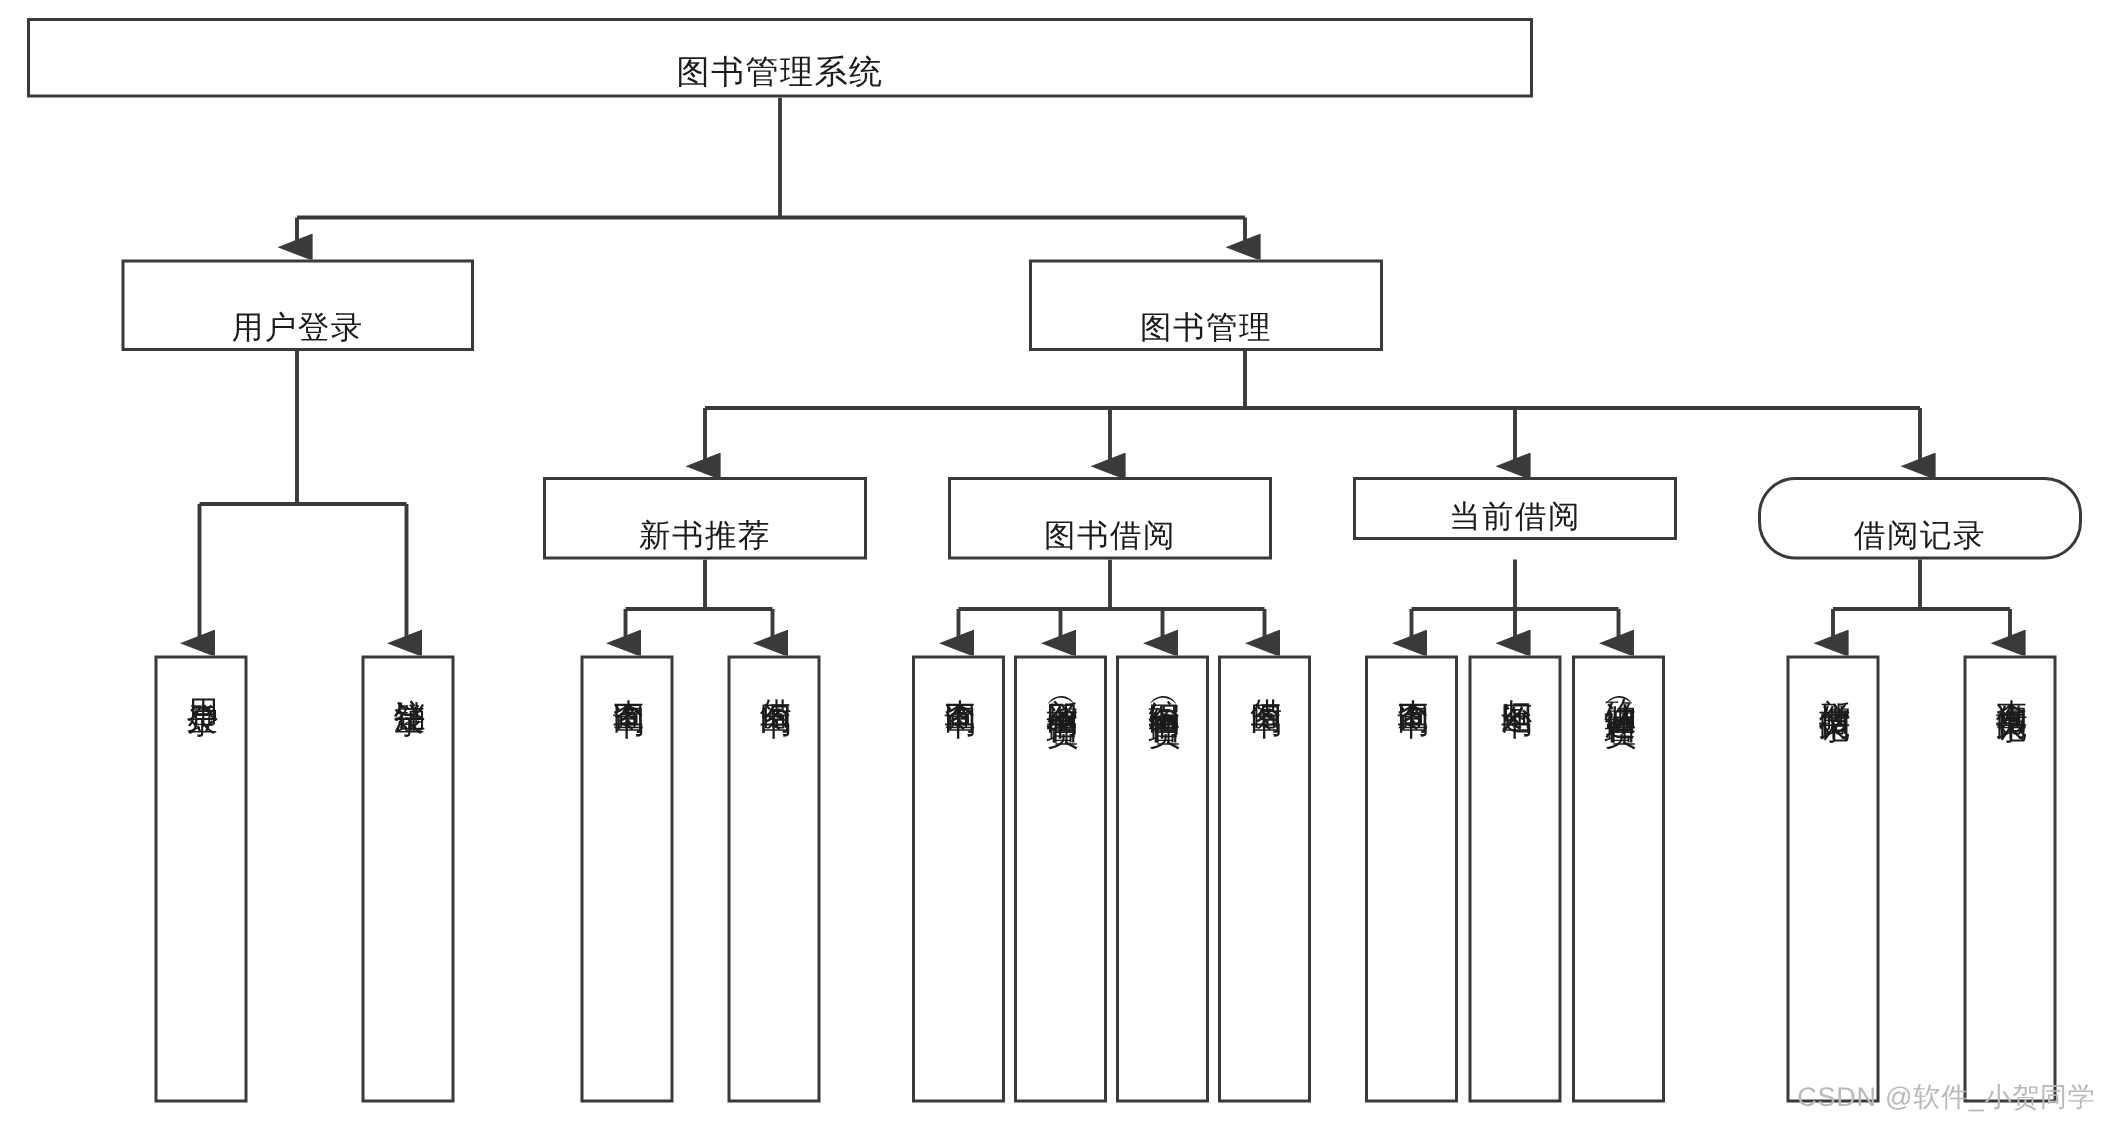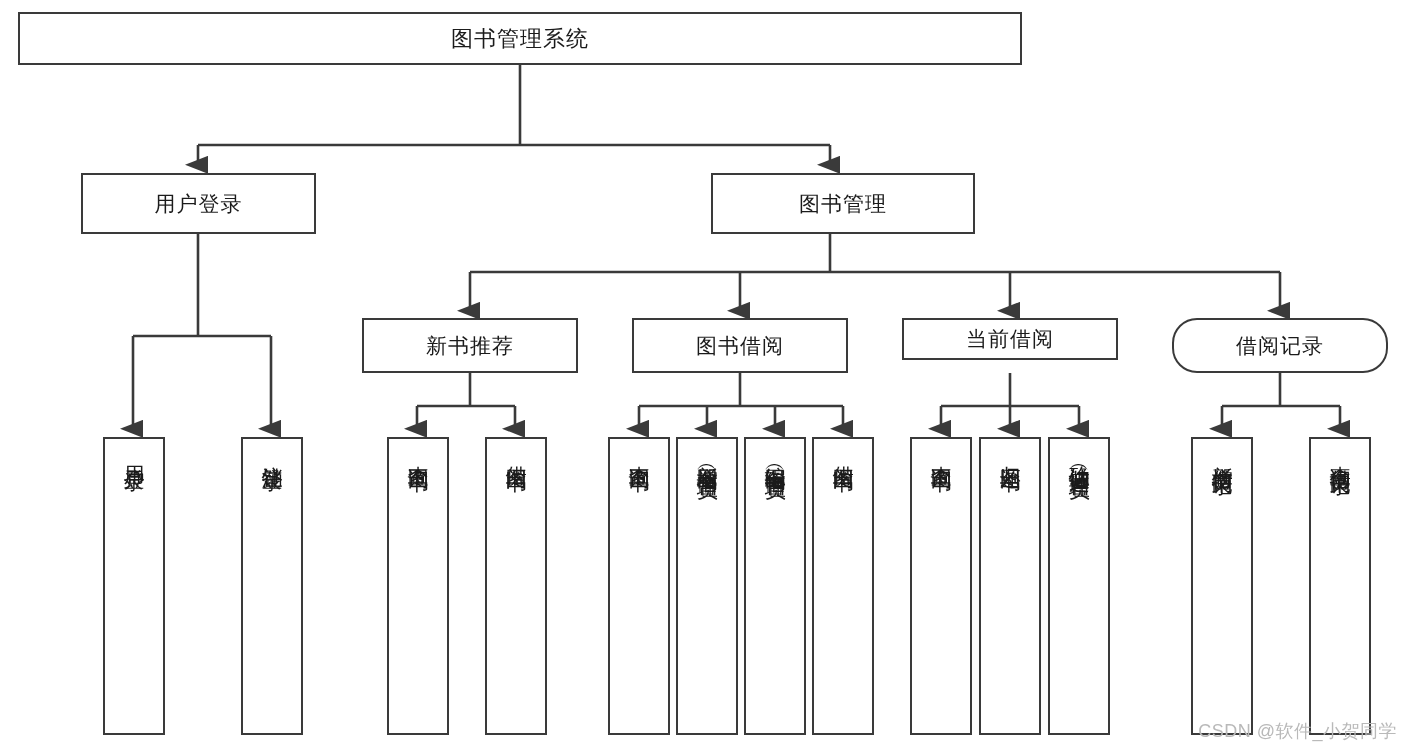--- a/index.html
+++ b/index.html
@@ -12,21 +12,21 @@
   }
   #canvas{position:absolute;left:0;top:0;width:1405px;height:747px;}
   svg.lines{position:absolute;left:0;top:0;width:1405px;height:747px;pointer-events:none;}
 
   .node{
     position:absolute;
     box-sizing:border-box;
     background:#ffffff;
     border:2.5px solid #3a3a3a;
     display:flex;
-    align-items:center;
+    align-items:flex-end;
     justify-content:center;
     color:#1b1b1b;
   }
   .node.h-node{
     font-size:21px;
     letter-spacing:1px;
   }
   .node.root{font-size:22px;}
   .node.leaf{
     font-size:21px;
@@ -108,21 +108,21 @@
     </g>
   </svg>
 
   <div class="node h-node root" style="left:18px;top:12px;width:1004px;height:53px;">
     <span>图书管理系统</span>
   </div>
 
   <div class="node h-node" style="left:81px;top:173px;width:235px;height:61px;">
     <span>用户登录</span>
   </div>
-  <div class="node h-node" style="left:711px;top:173px;width:264px;height:61px;">
+  <div class="node h-node" style="left:686px;top:173px;width:236px;height:61px;">
     <span>图书管理</span>
   </div>
 
   <div class="node h-node" style="left:632px;top:318px;width:216px;height:55px;">
     <span>图书借阅</span>
   </div>
   <div class="node h-node" style="left:362px;top:318px;width:216px;height:55px;">
     <span>新书推荐</span>
   </div>
   <div class="node h-node" style="left:902px;top:318px;width:216px;height:42px;">

